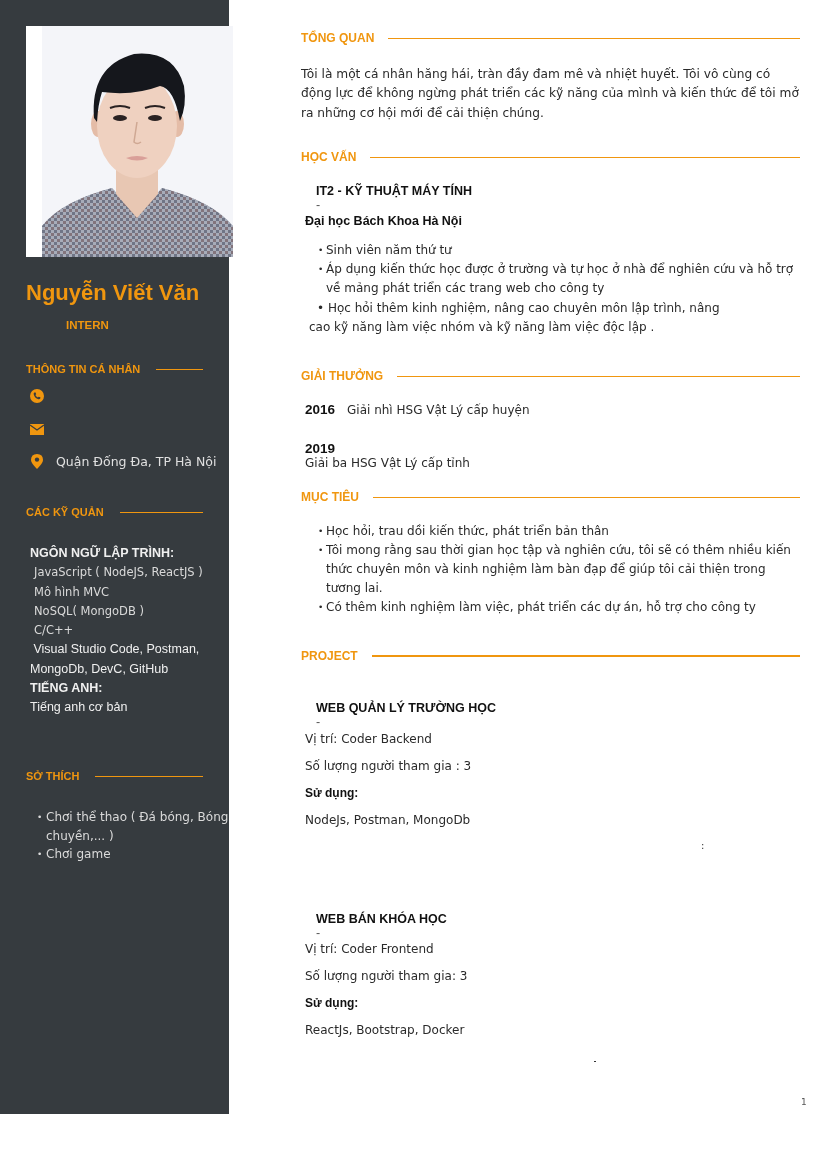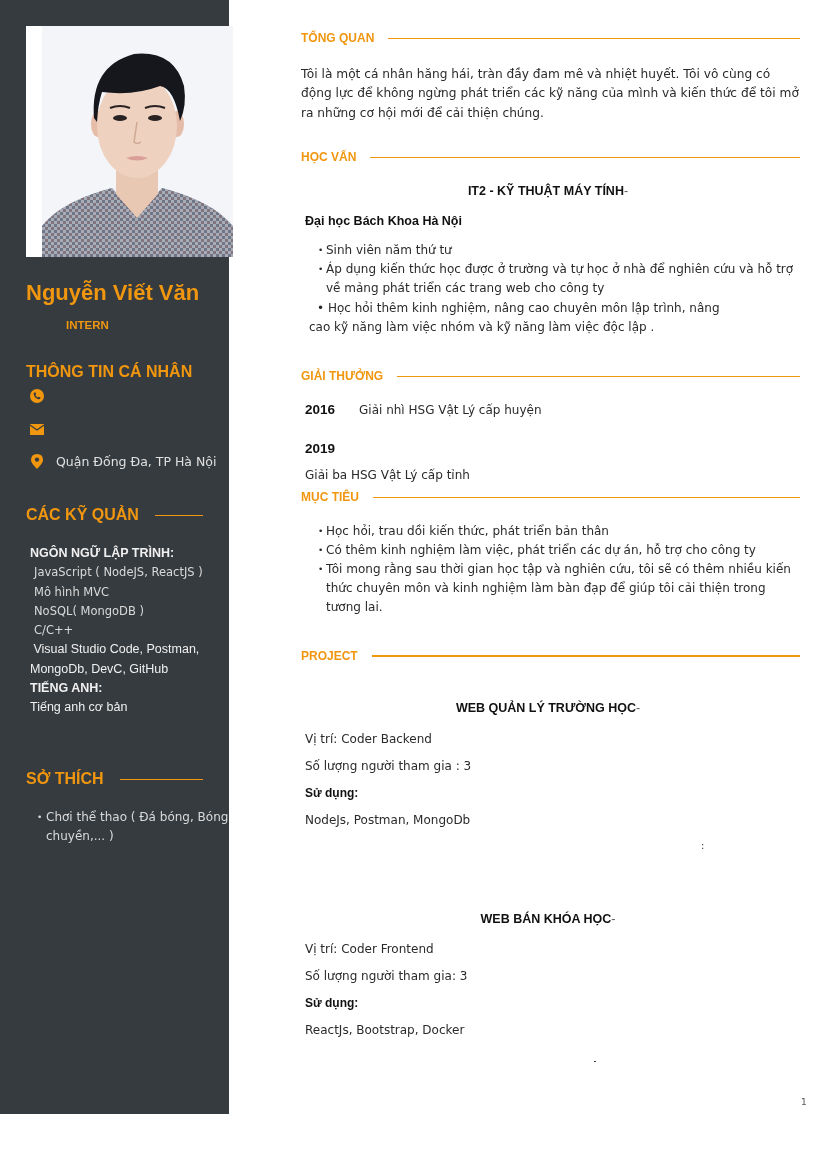--- a/index.html
+++ b/index.html
@@ -21,21 +21,21 @@
     .name {
       position: absolute; left: 26px; top: 280px; font-size: 22px; font-weight: bold;
       color: #f0960f; font-family: "Liberation Sans", sans-serif; white-space: nowrap;
     }
     .role {
       position: absolute; left: 26px; top: 319px; font-size: 11.5px; font-weight: bold;
       color: #f0960f; font-family: "Liberation Sans", sans-serif; padding-left: 40px;
     }
     .side-heading {
       position: absolute; left: 26px; right: 26px; display: flex; align-items: center;
-      font-family: "Liberation Sans", sans-serif; font-weight: bold; font-size: 16px;
+      font-family: "Liberation Sans", sans-serif; font-weight: bold; font-size: 11px;
       color: #f0960f; white-space: nowrap;
     }
     .side-heading .line { flex: 1; height: 1px; background: #f0960f; margin-left: 16px; }
     .contact-row {
       position: absolute; left: 30px; display: flex; align-items: center;
       font-size: 12.5px; color: #e0e0e0;
     }
     .contact-row .ic { width: 14px; height: 14px; margin-right: 12px; display: inline-flex; align-items: center; justify-content: center; }
     .skills { position: absolute; left: 30px; top: 544px; width: 225px; font-family: "Liberation Sans", sans-serif; font-size: 12.5px; line-height: 19.3px; color: #f0f0f0; }
     .skills .sk-h { font-weight: bold; }
@@ -46,27 +46,27 @@
     .hobbies li::before { content: "•"; position: absolute; left: -1px; top: 0; font-size: 9px; }
 
     .main { position: absolute; left: 301px; top: 0; width: 499px; }
     .heading {
       position: absolute; left: 0; right: 0; display: flex; align-items: center;
       font-family: "Liberation Sans", sans-serif; font-weight: bold; font-size: 12px; color: #f0960f; white-space: nowrap;
     }
     .heading .line { flex: 1; height: 1px; background: #f0960f; margin-left: 14px; }
     .heading .line.thick { height: 2px; }
     .para { position: absolute; left: 0; width: 499px; font-size: 12.2px; line-height: 19.3px; color: #2a2a2a; }
-    .row-title { position: absolute; left: 15px; right: 20px; display: flex; justify-content: center; font-family: "Liberation Sans", sans-serif; font-weight: bold; font-size: 12.5px; color: #111; }
+    .row-title { position: absolute; left: 15px; right: 20px; display: flex; justify-content: flex-end; font-family: "Liberation Sans", sans-serif; font-weight: bold; font-size: 12.5px; color: #111; flex-direction: column; }
     .row-title .dash { font-weight: normal; color: #555; }
     .subtitle { position: absolute; left: 4px; font-family: "Liberation Sans", sans-serif; font-weight: bold; font-size: 12.5px; color: #111; }
     .bullets { position: absolute; left: 17px; width: 480px; list-style: none; font-size: 12px; line-height: 19px; color: #2a2a2a; }
     .bullets li { position: relative; padding-left: 8px; }
     .bullets li::before { content: "•"; position: absolute; left: 0; top: 0; font-size: 9px; }
-    .award { position: absolute; left: 4px; display: flex; align-items: baseline; font-size: 12px; color: #2a2a2a; gap: 12px; }
+    .award { position: absolute; left: 4px; display: flex; align-items: baseline; font-size: 12px; color: #2a2a2a; }
     .award .yr { font-family: "Liberation Sans", sans-serif; font-weight: bold; font-size: 13.5px; color: #111; width: 42px; }
     .proj-line { position: absolute; left: 4px; font-size: 12px; color: #2a2a2a; }
     .proj-line.bold { font-family: "Liberation Sans", sans-serif; font-weight: bold; color: #111; }
     .mark { position: absolute; font-size: 10px; color: #333; }
     .page-num { position: absolute; left: 801px; top: 1097px; font-size: 9px; color: #555; }
   </style>
 </head>
 <body>
 
 <div class="sidebar">
@@ -161,20 +161,21 @@
     <div class="sk-t">Tiếng anh cơ bản</div>
   </div>
 
   <div class="side-heading" style="top:770px;">
     <span>SỞ THÍCH</span>
     <span class="line"></span>
   </div>
 
   <ul class="hobbies">
     <li>Chơi thể thao ( Đá bóng, Bóng chuyền,... )</li>
+    <li>Chơi game</li>
   </ul>
 </div>
 
 <div class="main">
 
   <div class="heading" style="top:31px;">
     <span>TỔNG QUAN</span>
     <span class="line"></span>
   </div>
   <div class="para" style="top:65px;">Tôi là một cá nhân hăng hái, tràn đầy đam mê và nhiệt huyết. Tôi vô cùng có động lực để không ngừng phát triển các kỹ năng của mình và kiến thức để tôi mở ra những cơ hội mới để cải thiện chúng.</div>
@@ -207,22 +208,22 @@
     <span class="yr">2019</span>
     <span>Giải ba HSG Vật Lý cấp tỉnh</span>
   </div>
 
   <div class="heading" style="top:490px;">
     <span>MỤC TIÊU</span>
     <span class="line"></span>
   </div>
   <ul class="bullets" style="top:522px;">
     <li>Học hỏi, trau dồi kiến thức, phát triển bản thân</li>
+    <li>Tôi mong rằng sau thời gian học tập và nghiên cứu, tôi sẽ có thêm nhiều kiến thức chuyên môn và kinh nghiệm làm bàn đạp để giúp tôi cải thiện trong tương lai.</li>
     <li>Có thêm kinh nghiệm làm việc, phát triển các dự án, hỗ trợ cho công ty</li>
-    <li>Tôi mong rằng sau thời gian học tập và nghiên cứu, tôi sẽ có thêm nhiều kiến thức chuyên môn và kinh nghiệm làm bàn đạp để giúp tôi cải thiện trong tương lai.</li>
   </ul>
 
   <div class="heading" style="top:649px;">
     <span>PROJECT</span>
     <span class="line thick"></span>
   </div>
 
   <div class="row-title" style="top:701px;">
     <span>WEB QUẢN LÝ TRƯỜNG HỌC</span>
     <span class="dash">-</span>

